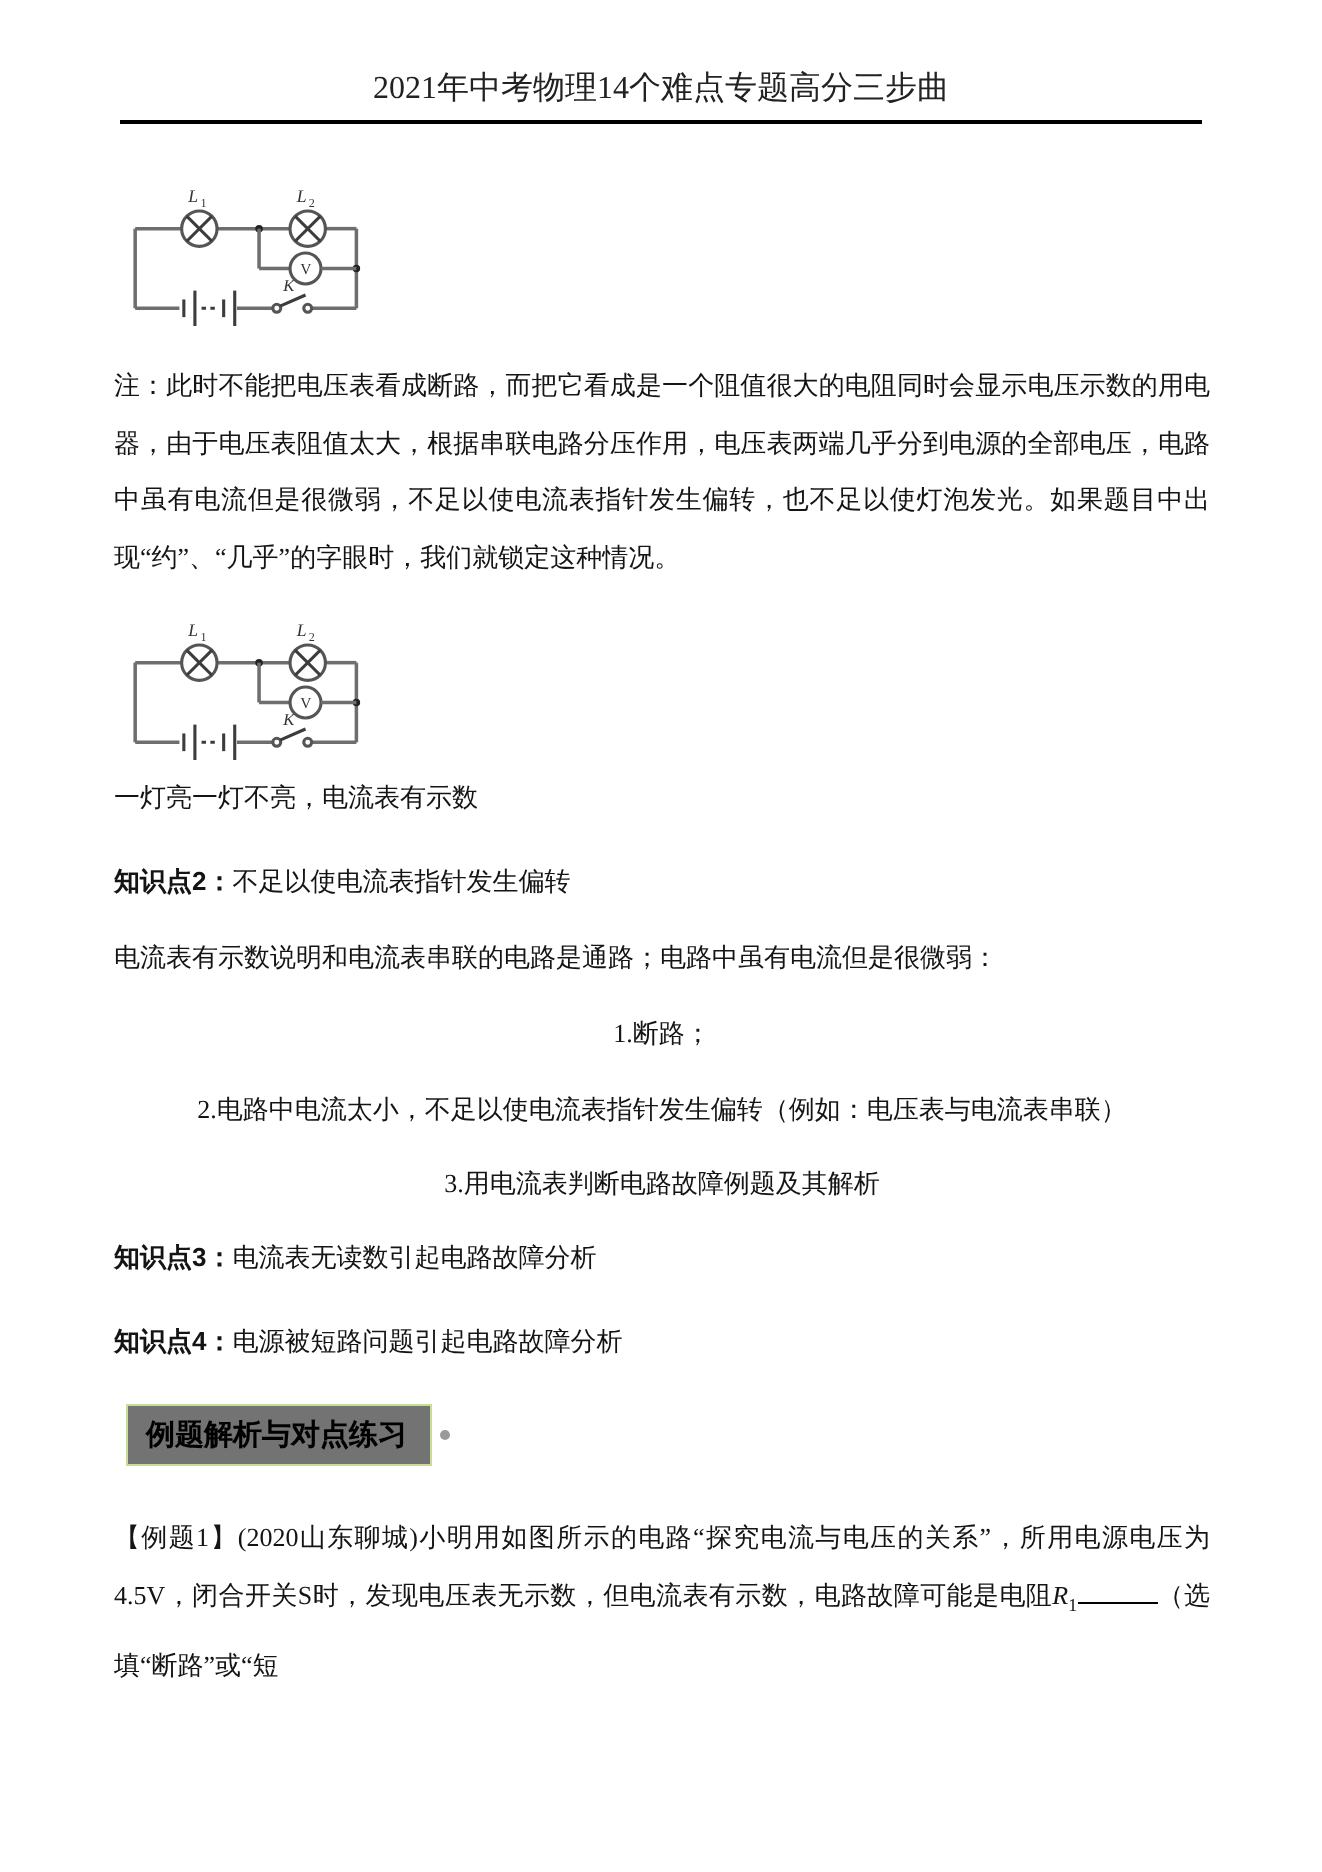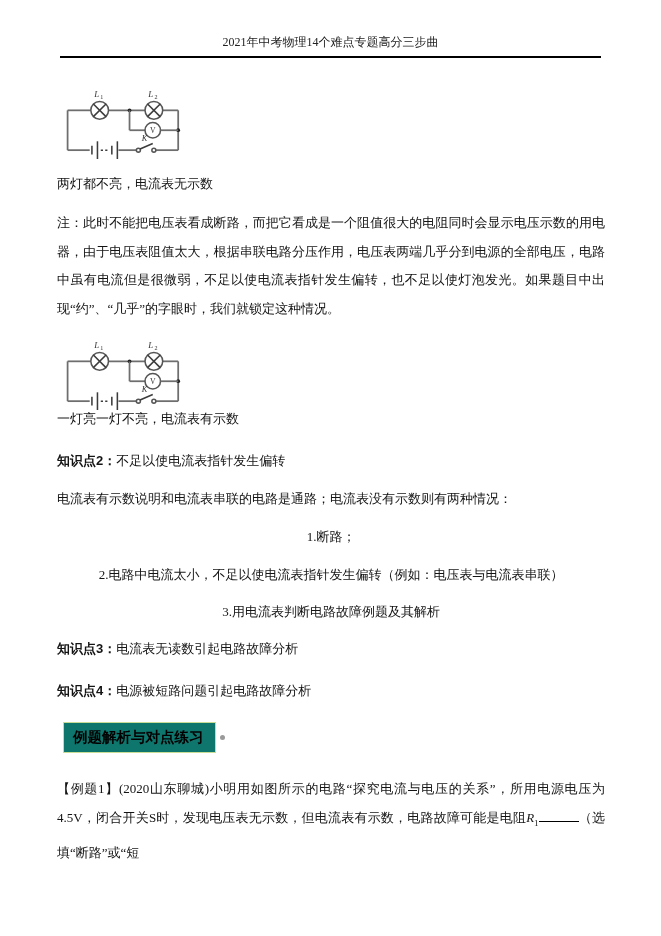--- a/index.html
+++ b/index.html
@@ -3,21 +3,21 @@
 <meta charset="utf-8">
 <style>
   html,body{margin:0;padding:0;}
   body{
     width:661px;height:936px;background:#ffffff;overflow:hidden;
     font-family:"Liberation Serif","DejaVu Serif",serif;
     color:#141414;
     -webkit-font-smoothing:none;
   }
   .page{width:661px;height:936px;position:relative;}
-  .header{padding-top:34px;text-align:center;font-size:12px;color:#222;}
+  .header{padding-top:34px;text-align:center;font-size:16px;color:#222;}
   .rule{margin:5px 60px 0 60px;border-top:2px solid #000;height:0;}
   .content{margin:0 56px 0 57px;font-size:13px;}
   .circuit{display:block;margin:28px 0 0 6px;}
   .circuit line,.circuit path,.circuit circle.comp{stroke:#555;fill:none;}
   .circuit .wire{stroke:#6e6e6e;stroke-width:1.6;}
   .circuit .comp{stroke:#3c3c3c;stroke-width:1.4;}
   .circuit .dot{fill:#222;stroke:none;}
   .circuit text{fill:#333;font-family:"Liberation Serif",serif;}
   .caption{margin:16px 0 0 0;line-height:18px;}
   .note{margin:16px 0 0 0;line-height:28.5px;text-align:justify;}
@@ -88,21 +88,20 @@
       <line class="comp" x1="34" y1="58" x2="42" y2="58" stroke-dasharray="2,2" stroke-width="1.1"></line>
       <line class="comp" x1="44" y1="54" x2="44" y2="62" stroke-width="2.6"></line>
       <line class="comp" x1="49" y1="50" x2="49" y2="66" stroke-width="1.1"></line>
 
       <circle class="comp" cx="68" cy="58" r="1.8" stroke-width="1.1"></circle>
       <circle class="comp" cx="82" cy="58" r="1.8" stroke-width="1.1"></circle>
       <line class="comp" x1="69.5" y1="57" x2="81" y2="52"></line>
       <text x="71" y="50" font-size="7.5" font-style="italic">K</text>
     </svg>
 
-    <p class="caption">两灯都不亮，电流表无示数</p>
 
     <p class="note">注：此时不能把电压表看成断路，而把它看成是一个阻值很大的电阻同时会显示电压示数的用电器，由于电压表阻值太大，根据串联电路分压作用，电压表两端几乎分到电源的全部电压，电路中虽有电流但是很微弱，不足以使电流表指针发生偏转，也不足以使灯泡发光。如果题目中出现“约”、“几乎”的字眼时，我们就锁定这种情况。</p>
 
 
     <svg class="circuit" style="margin-top:14px" width="122" height="73" viewBox="0 0 110 66">
       <line class="wire" x1="4" y1="22" x2="25" y2="22"></line>
       <line class="wire" x1="41" y1="22" x2="74" y2="22"></line>
       <line class="wire" x1="90" y1="22" x2="104" y2="22"></line>
       <line class="wire" x1="4" y1="22" x2="4" y2="58"></line>
       <line class="wire" x1="104" y1="22" x2="104" y2="58"></line>
@@ -130,35 +129,35 @@
       <line class="comp" x1="31" y1="50" x2="31" y2="66" stroke-width="1.1"></line>
       <line class="comp" x1="34" y1="58" x2="42" y2="58" stroke-dasharray="2,2" stroke-width="1.1"></line>
       <line class="comp" x1="44" y1="54" x2="44" y2="62" stroke-width="2.6"></line>
       <line class="comp" x1="49" y1="50" x2="49" y2="66" stroke-width="1.1"></line>
       <circle class="comp" cx="68" cy="58" r="1.8" stroke-width="1.1"></circle>
       <circle class="comp" cx="82" cy="58" r="1.8" stroke-width="1.1"></circle>
       <line class="comp" x1="69.5" y1="57" x2="81" y2="52"></line>
       <text x="71" y="50" font-size="7.5" font-style="italic">K</text>
     </svg>
 
-    <p class="caption" style="margin-top:0">一灯亮一灯不亮，电流表有示数</p>
+    <p class="caption" style="margin-top:10px">一灯亮一灯不亮，电流表有示数</p>
 
     <p class="kp"><b>知识点2：</b><span>不足以使电流表指针发生偏转</span></p>
 
-    <p class="para">电流表有示数说明和电流表串联的电路是通路；电流表没有示数则有两种情况：</p>
+    <p class="para">电流表有示数说明和电流表串联的电路是通路；电路中虽有电流但是很微弱：</p>
 
     <p class="item">1.断路；</p>
     <p class="item">2.电路中电流太小，不足以使电流表指针发生偏转（例如：电压表与电流表串联）</p>
     <p class="item" style="margin-top:19px">3.用电流表判断电路故障例题及其解析</p>
 
     <p class="kp" style="margin-top:19px"><b>知识点3：</b><span>电流表无读数引起电路故障分析</span></p>
 
     <p class="kp" style=""><b>知识点4：</b><span>电源被短路问题引起电路故障分析</span></p>
 
     <div class="banner-row">
-      <span class="banner" style="background: #0f766e;">例题解析与对点练习</span>
+      <span class="banner" style="background: #737373;">例题解析与对点练习</span>
       <span class="anchor-dot"></span>
     </div>
 
     <p class="example"><span class="lead">【例题1】(2020山东聊城)</span><span>小明用如图所示的电路“探究电流与电压的关系”，所用电源电压为4.5V，闭合开关S时，发现电压表无示数，但电流表有示数，电路故障可能是电阻</span><i class="rsym">R</i><sub>1</sub><span class="blank"></span><span>（选填“断路”或“短</span></p>
 
   </div>
 </div>
 
 </body></html>

